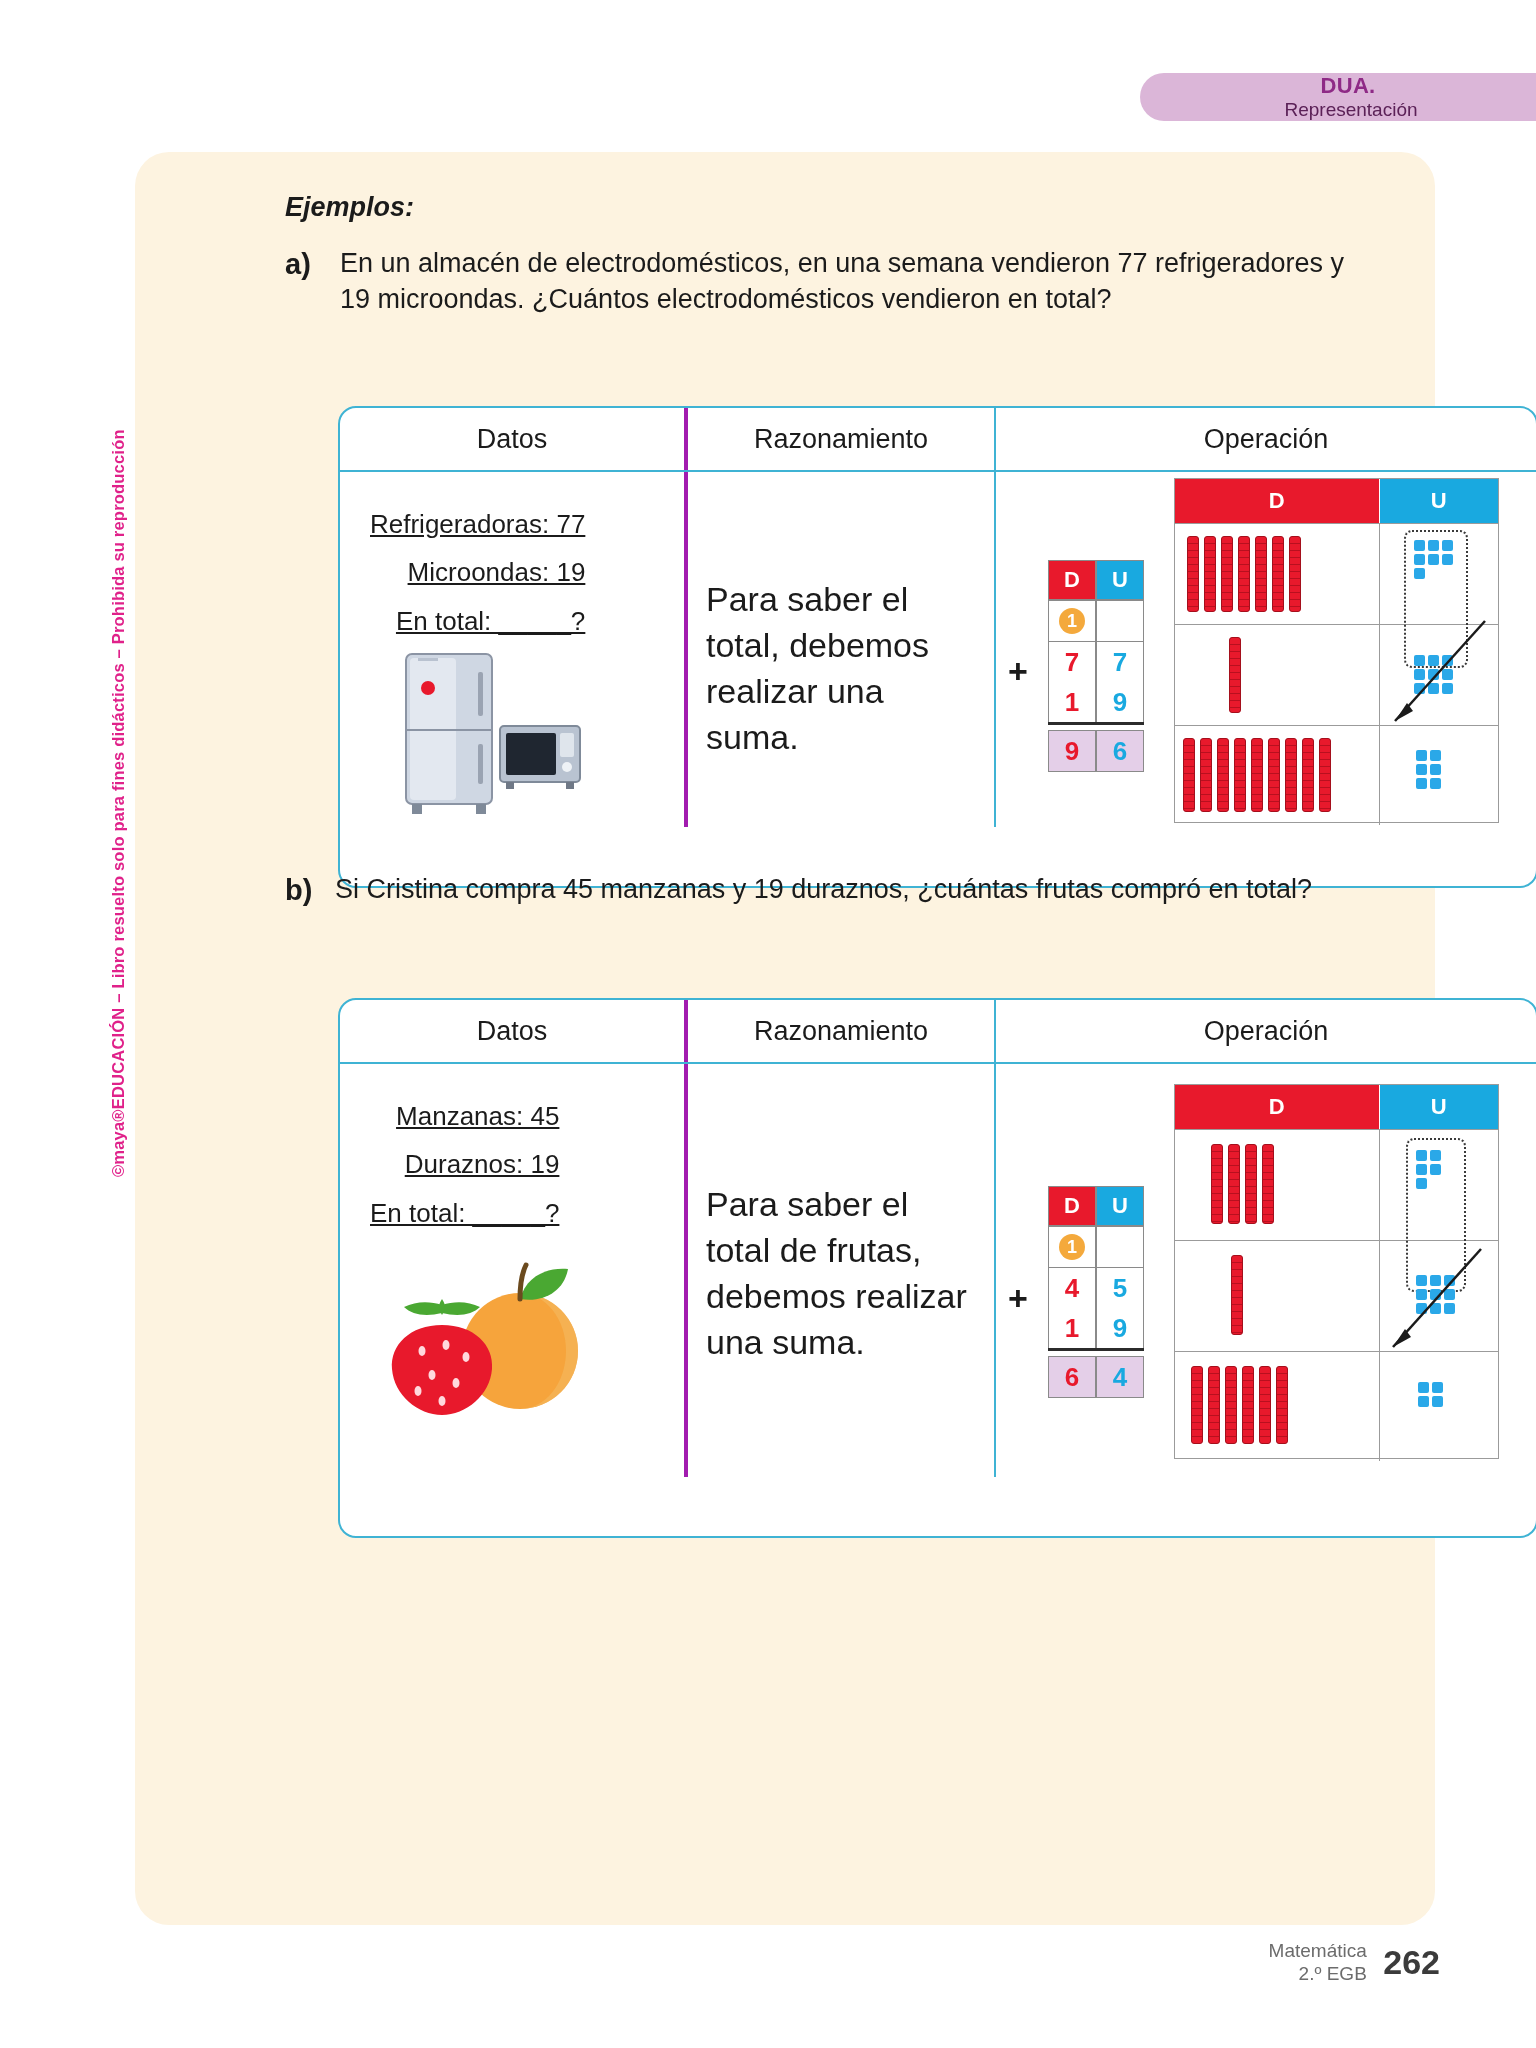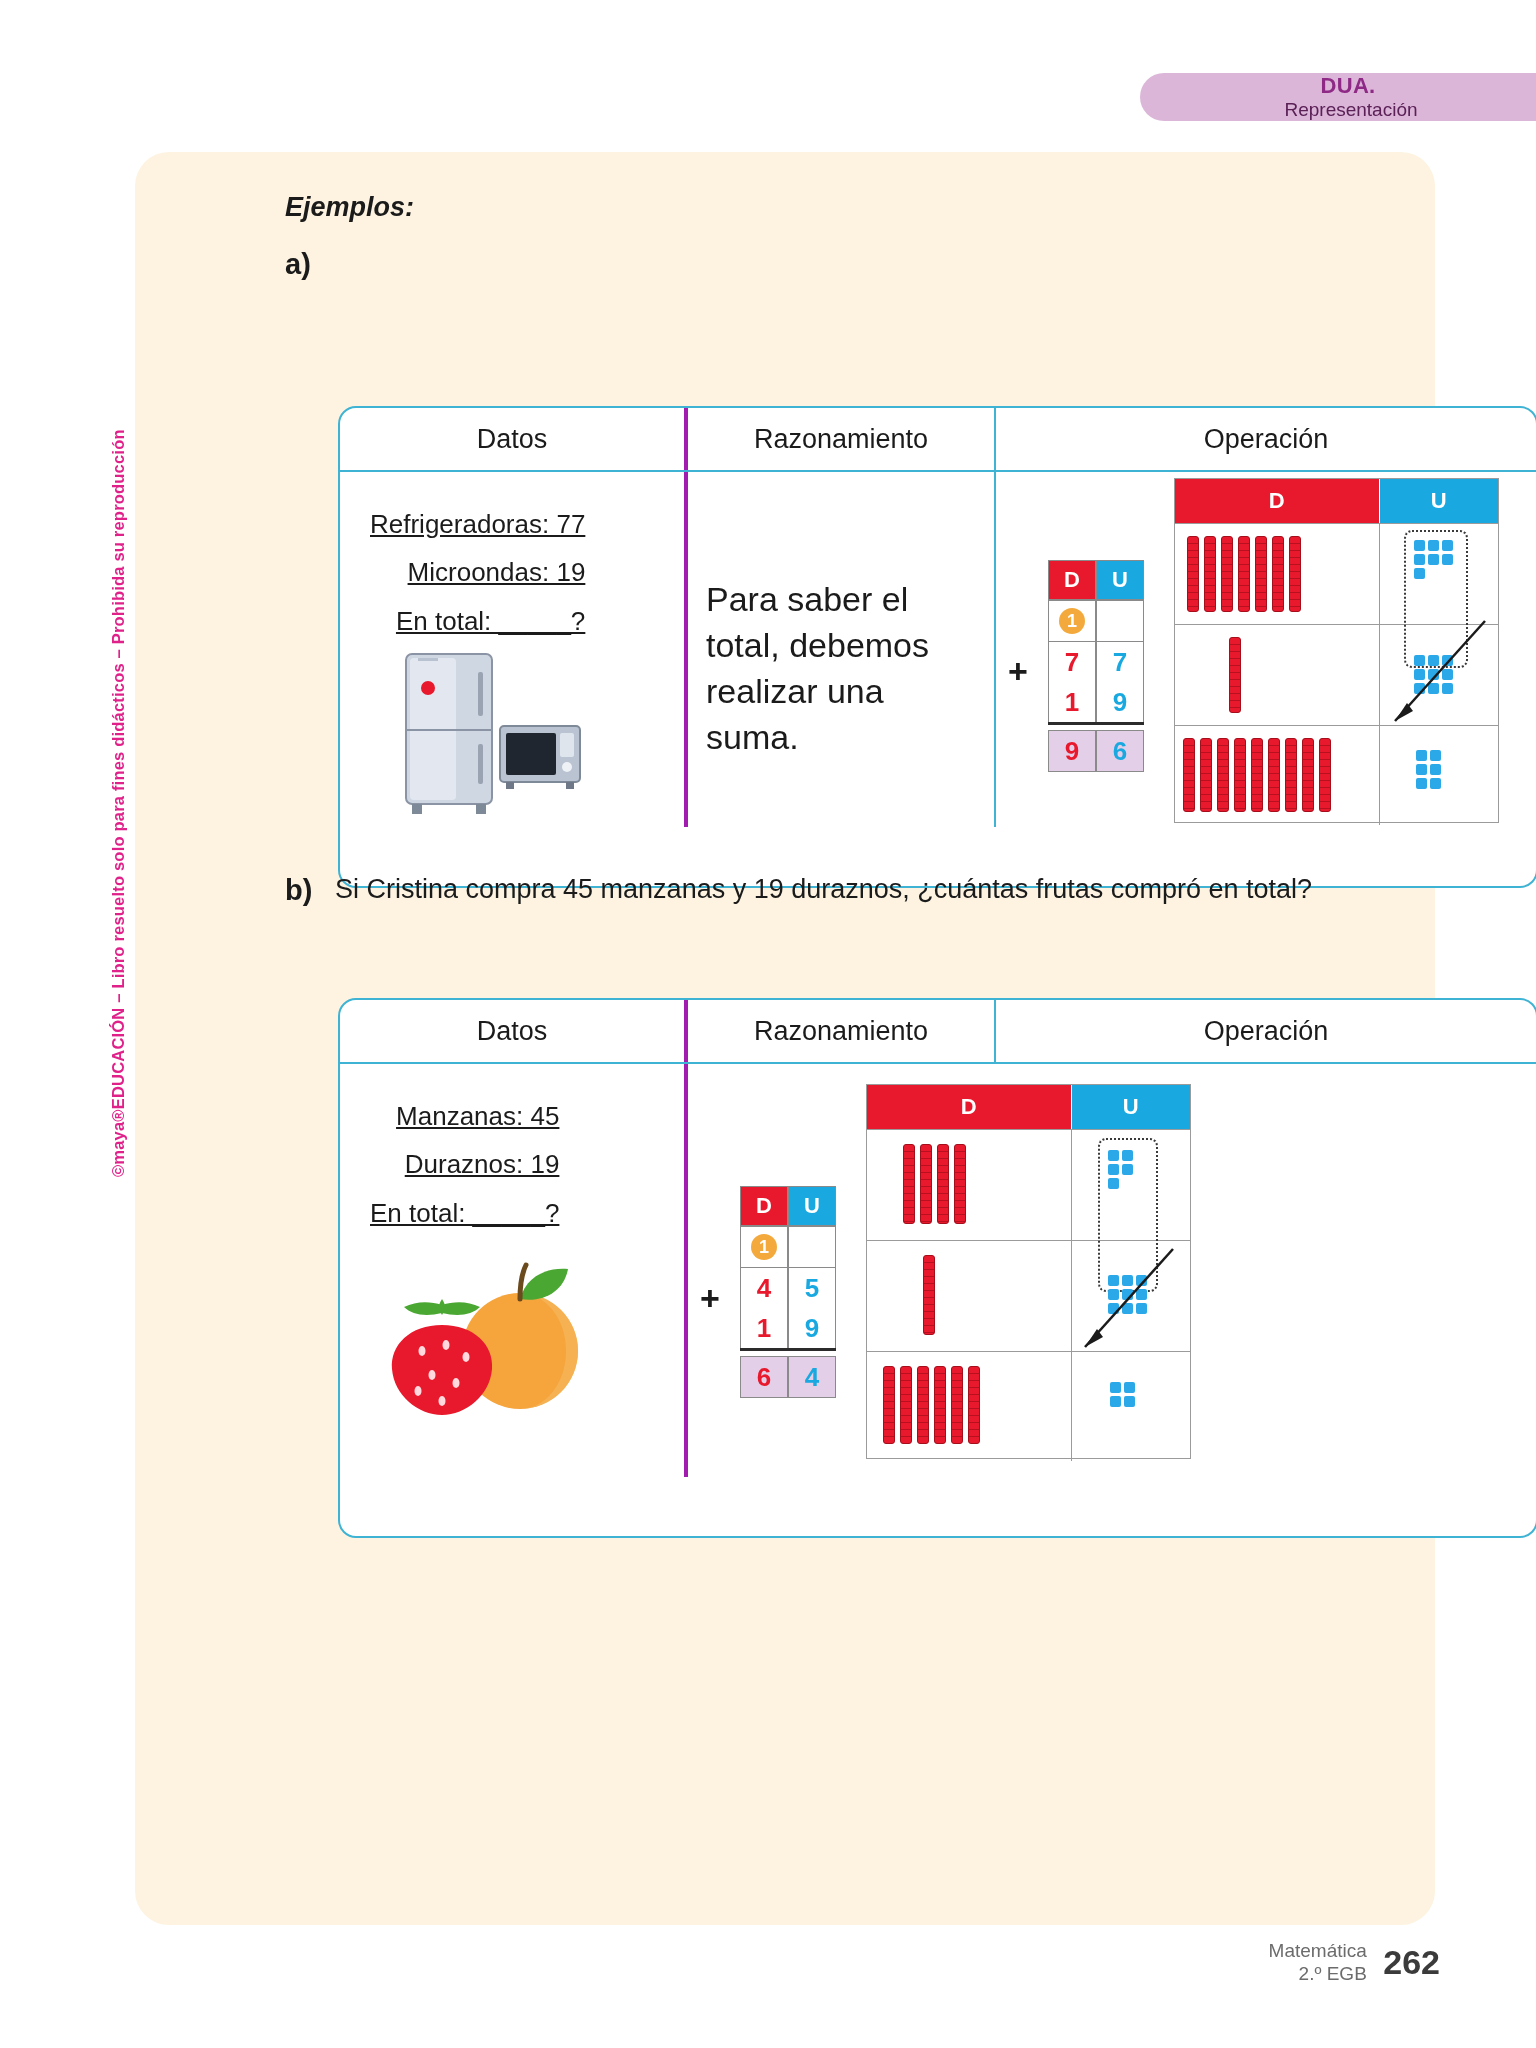--- a/index.html
+++ b/index.html
@@ -138,20 +138,21 @@
   <span class="dua-t">Representación</span>
 </div>
 
 <div class="page-panel">
 
   <div class="side-note">©maya®EDUCACIÓN – Libro resuelto solo para fines didácticos – Prohibida su reproducción</div>
 
   <div class="ejemplos">Ejemplos:</div>
 
   <div class="qlabel" style="left:150px;top:96px;">a)</div>
+  <div class="qtext" style="left:205px;top:94px;width:1035px;">En un almacén de electrodomésticos, en una semana vendieron 77 refrigeradores y 19 microondas. ¿Cuántos electrodomésticos vendieron en total?</div>
 
   <div class="ex-table" style="left:203px;top:254px;width:1200px;height:482px;">
     <div class="row-head">
       <div class="col-datos hcell">Datos</div>
       <div class="col-razon hcell">Razonamiento</div>
       <div class="col-oper hcell">Operación</div>
     </div>
     <div class="row-body" style="height:355px;">
       <div class="col-datos">
         <div class="datos-lines">
@@ -319,20 +320,23 @@
                 <ellipse cx="66" cy="86" rx="3.5" ry="5"></ellipse>
               <ellipse cx="86" cy="98" rx="3.5" ry="5"></ellipse>
                 <ellipse cx="52" cy="116" rx="3.5" ry="5"></ellipse>
               <ellipse cx="76" cy="124" rx="3.5" ry="5"></ellipse>
                 <ellipse cx="38" cy="132" rx="3.5" ry="5"></ellipse>
               <ellipse cx="62" cy="142" rx="3.5" ry="5"></ellipse>
             </g>
           </svg>
         </div>
       </div>
+      <div class="col-razon">
+        <div class="razon-text" style="top:118px;width:272px;">Para saber el total de frutas, debemos realizar una suma.</div>
+      </div>
       <div class="col-oper">
 
         <div class="plus" style="left:12px;top:215px;">+</div>
 
         <div class="sum" style="left:52px;top:122px;">
           <div class="hdr">
             <div class="d">D</div>
             <div class="u">U</div>
           </div>
           <div class="carry-row">

